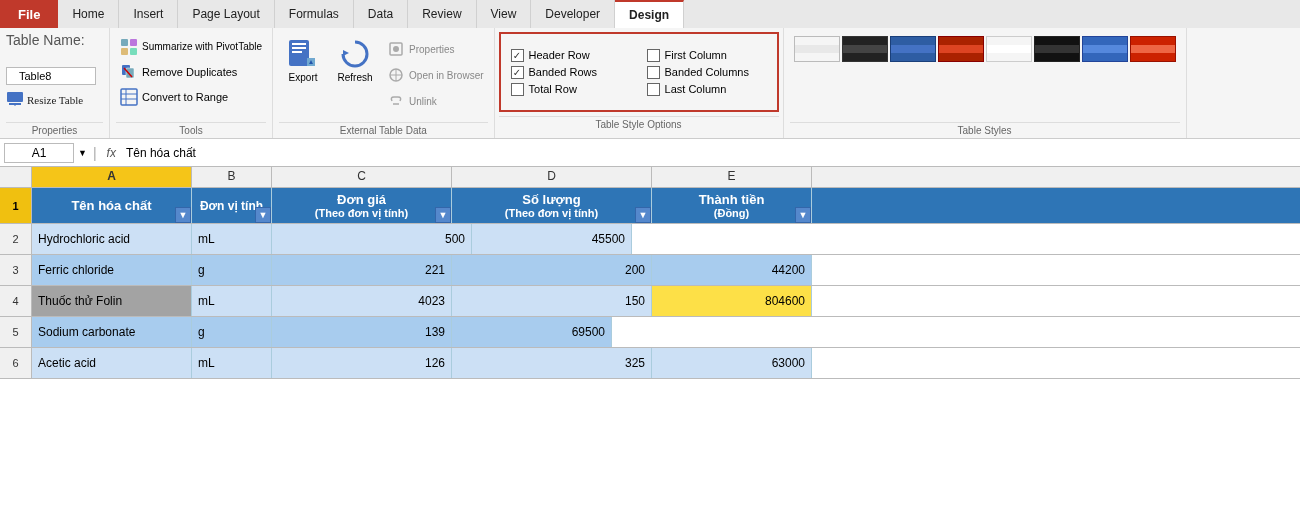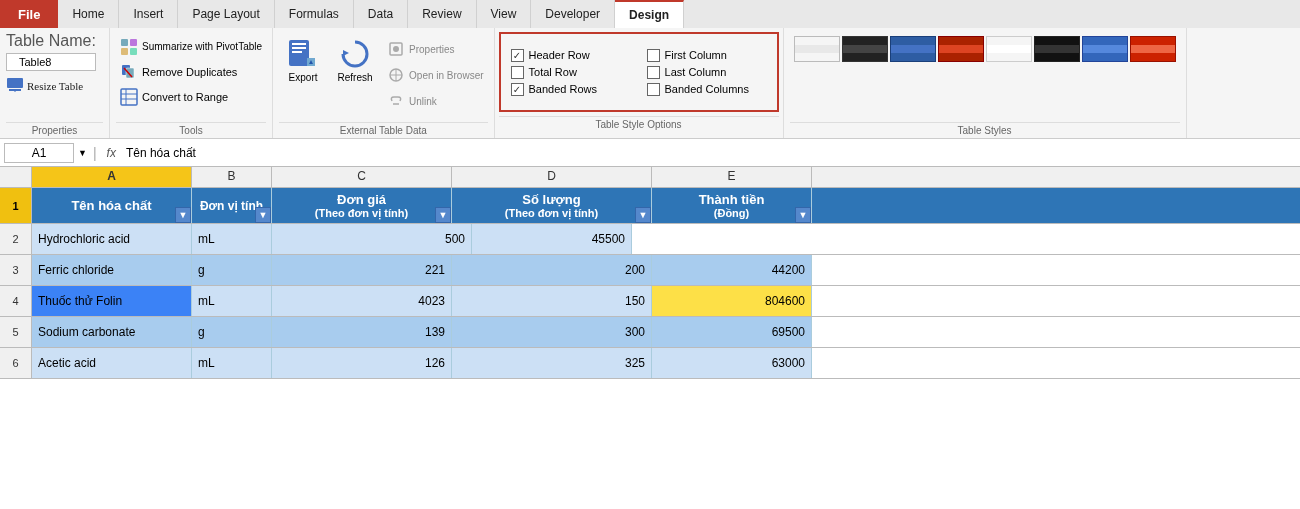--- a/index.html
+++ b/index.html
@@ -10,21 +10,21 @@
     .file-tab { background: #c0392b; color: #fff; padding: 0 18px; display: flex; align-items: center; font-weight: bold; font-size: 13px; }
     .nav-tabs { display: flex; align-items: stretch; background: #e8e8e8; flex: 1; }
     .nav-tab { padding: 0 14px; display: flex; align-items: center; font-size: 12px; color: #222; border-right: 1px solid #d0d0d0; cursor: pointer; }
     .nav-tab.design { background: #fff; font-weight: bold; border-top: 2px solid #c0392b; }
 
     
     .ribbon { background: #f5f5f5; border-bottom: 1px solid #ccc; display: flex; align-items: stretch; min-height: 110px; }
     .ribbon-group { display: flex; flex-direction: column; align-items: stretch; border-right: 1px solid #ddd; padding: 4px 6px 2px 6px; min-width: 80px; }
     .ribbon-group-label { font-size: 10px; color: #666; text-align: center; margin-top: auto; padding-top: 2px; border-top: 1px solid #ddd; }
     .ribbon-content { display: flex; flex-direction: row; align-items: flex-start; flex: 1; gap: 4px; }
-    .table-name-label { font-size: 16px; color: #555; margin-bottom: 1px; }
+    .table-name-label { font-size: 14px; color: #555; margin-bottom: 17px; }
     .table-name-input { border: 1px solid #bbb; padding: 2px 12px; font-size: 11px; width: 90px; background: #fff; }
     .resize-table-btn { display: flex; align-items: center; gap: 3px; font-size: 11px; color: #222; cursor: pointer; margin-top: 4px; font-family: Liberation Serif, serif; }
     .style-option { display: flex; align-items: center; gap: 5px; font-size: 11px; cursor: pointer; min-width: 120px; }
     .checkbox { width: 13px; height: 13px; border: 1px solid #666; background: #fff; display: flex; align-items: center; justify-content: center; flex-shrink: 0; }
     .checkbox.checked::after { content: '✓'; font-size: 10px; color: #333; }
 
     
     .formula-bar { display: flex; align-items: center; height: 28px; border-bottom: 1px solid #bbb; background: #fff; padding: 0 4px; gap: 4px; }
     .cell-ref { width: 70px; border: 1px solid #bbb; padding: 2px 4px; font-size: 12px; text-align: center; }
     .formula-input { flex: 1; border: none; font-size: 12px; outline: none; padding: 2px; }
@@ -199,36 +199,36 @@
               <div class="checkbox checked"></div>
               <span>Header Row</span>
             </div>
             <div class="style-option">
               <div class="checkbox"></div>
               <span>First Column</span>
             </div>
           </div>
           <div style="display:flex; gap:16px;">
             <div class="style-option">
+              <div class="checkbox checked"></div>
+              <span>Banded Rows</span>
+            </div>
+            <div class="style-option">
+              <div class="checkbox"></div>
+              <span>Banded Columns</span>
+            </div>
+          </div>
+          <div style="display:flex; gap:16px;">
+            <div class="style-option">
               <div class="checkbox"></div>
               <span>Total Row</span>
             </div>
             <div class="style-option">
               <div class="checkbox"></div>
               <span>Last Column</span>
-            </div>
-          </div>
-          <div style="display:flex; gap:16px;">
-            <div class="style-option">
-              <div class="checkbox checked"></div>
-              <span>Banded Rows</span>
-            </div>
-            <div class="style-option">
-              <div class="checkbox"></div>
-              <span>Banded Columns</span>
             </div>
           </div>
         </div>
         <div class="ribbon-group-label" style="margin: 0 4px;">Table Style Options</div>
       </div>
 
       <div class="ribbon-group" style="flex:1; min-width:200px;">
         <div style="display:flex; flex-wrap:wrap; gap:2px; padding:4px; flex:1; align-content:flex-start;">
 
           <div style="width:46px;height:26px;background:linear-gradient(to bottom,#f5f5f5 33%,#e8e8e8 33% 66%,#f5f5f5 66%);border:1px solid #bbb;"></div>
@@ -303,32 +303,31 @@
     <div class="sheet-row">
       <div class="row-num">3</div>
       <div class="cell col-a" style="background:#a8ccee;">Ferric chloride</div>
       <div class="cell col-b" style="background:#a8ccee;">g</div>
       <div class="cell col-c num" style="background:#a8ccee;">221</div>
       <div class="cell col-d num" style="background:#a8ccee;">200</div>
       <div class="cell col-e num" style="background:#a8ccee;">44200</div>
     </div>
     <div class="sheet-row">
       <div class="row-num">4</div>
-      <div class="cell col-a" style="background:#3b82f6;">Thuốc thử Folin</div>
+      <div class="cell col-a" style="background:#a3a3a3;">Thuốc thử Folin</div>
       <div class="cell col-b" style="background:#cce0f5;">mL</div>
       <div class="cell col-c num" style="background:#cce0f5;">4023</div>
       <div class="cell col-d num" style="background:#cce0f5;">150</div>
       <div class="cell col-e num" style="background:#fde047;">804600</div>
     </div>
     <div class="sheet-row">
       <div class="row-num">5</div>
       <div class="cell col-a" style="background:#a8ccee;">Sodium carbonate</div>
       <div class="cell col-b" style="background:#a8ccee;">g</div>
       <div class="cell col-c num" style="background:#a8ccee;">139</div>
-      <div class="cell col-d num" style="background:#a8ccee;">300</div>
       <div class="cell col-e num" style="background:#a8ccee;">69500</div>
     </div>
     <div class="sheet-row">
       <div class="row-num">6</div>
       <div class="cell col-a" style="background:#cce0f5;">Acetic acid</div>
       <div class="cell col-b" style="background:#cce0f5;">mL</div>
       <div class="cell col-c num" style="background:#cce0f5;">126</div>
       <div class="cell col-d num" style="background:#cce0f5;">325</div>
       <div class="cell col-e num" style="background:#cce0f5;">63000</div>
     </div>

